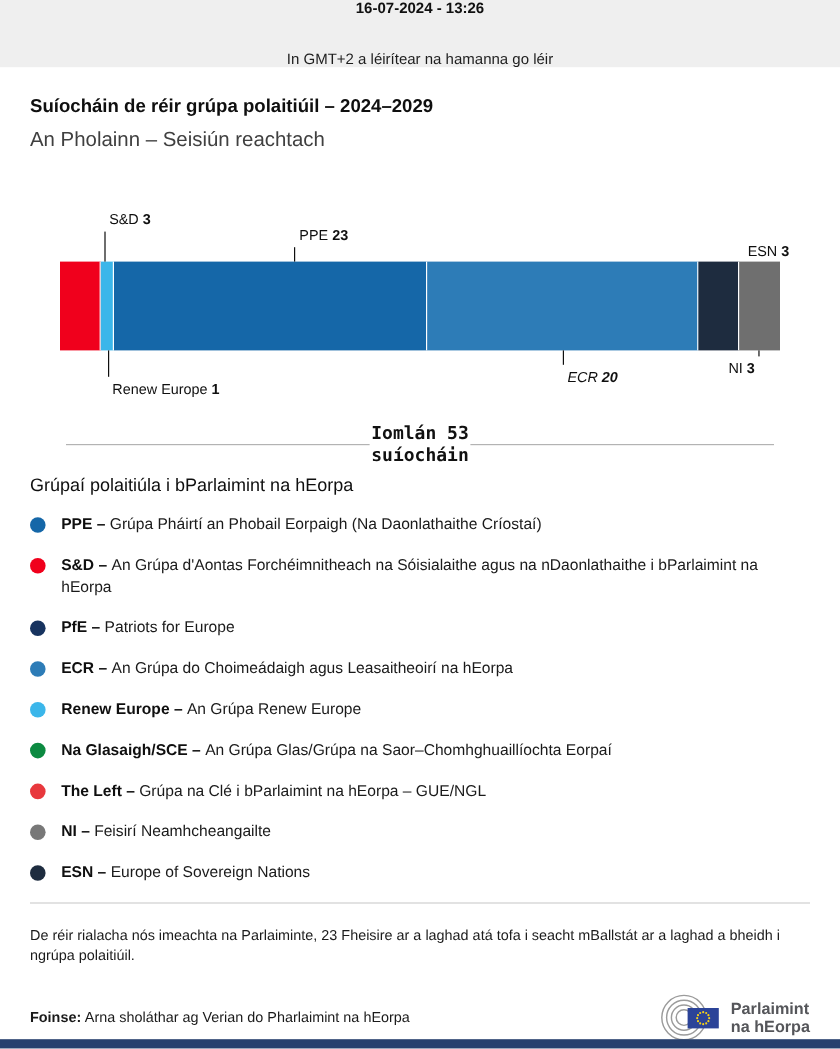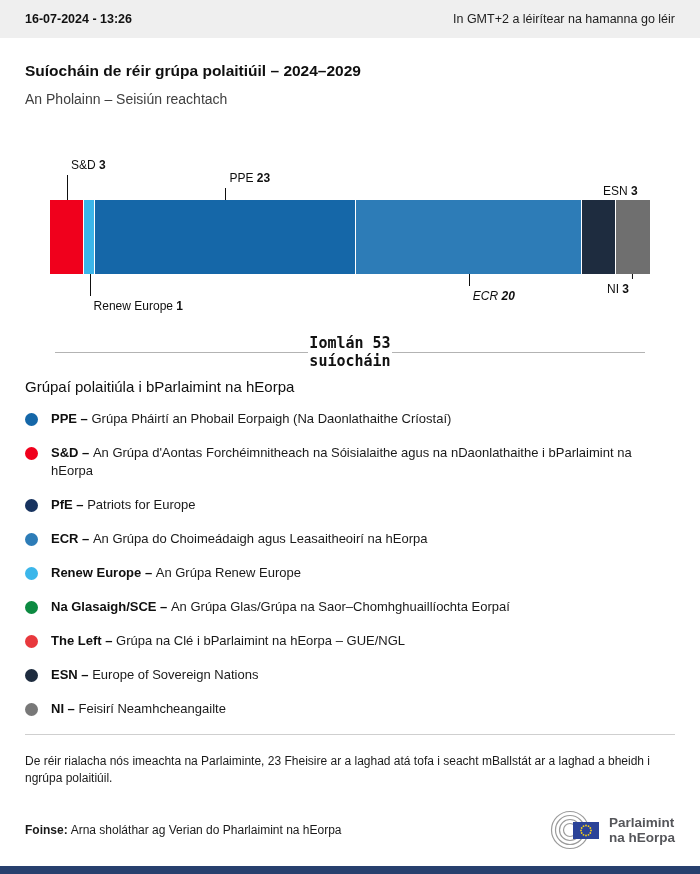--- a/index.html
+++ b/index.html
@@ -1,36 +1,36 @@
 <!DOCTYPE html>
 <html><head>
 <meta charset="utf-8">
 <style>
   * { margin: 0; padding: 0; box-sizing: border-box; }
   html, body { background: #ffffff; }
   body { font-family: "Liberation Sans", sans-serif; color: #1a1a1a; }
   .page { position: relative; width: 700px; height: 874px; background: #ffffff; overflow: hidden; }
 
-  .topbar { height: 38px; background: #efefef; display: flex; align-items: center; justify-content: space-between; padding: 0 25px; font-size: 12.5px; }
+  .topbar { height: 56px; background: #efefef; display: flex; align-items: center; justify-content: space-between; padding: 0 25px; font-size: 12.5px; flex-direction: column; }
   .topbar .ts { font-weight: bold; color: #111; }
   .topbar .tz { color: #1d1d1d; }
 
   .main { padding: 0 25px; }
   .title { margin-top: 24px; font-size: 15.5px; font-weight: bold; color: #0f0f0f; line-height: 18px; }
-  .subtitle { margin-top: 10px; font-size: 14px; font-weight: normal; color: #404040; line-height: 18px; }
+  .subtitle { margin-top: 10px; font-size: 17px; font-weight: normal; color: #404040; line-height: 18px; }
 
   .chart { margin: 50px 25px 0 25px; }
   .zone { position: relative; }
   .zone.top { height: 42px; }
   .zone.bottom { height: 44px; }
   .bar { display: flex; height: 74px; width: 100%; }
   .bar > div:not(:last-child) { border-right: 1px solid #ffffff; }
 
   .seg-label { position: absolute; display: flex; flex-direction: column; align-items: flex-start; font-size: 12px; line-height: 14px; color: #0f0f0f; white-space: nowrap; }
-  .seg-label.top { bottom: 0; }
+  .seg-label.top { bottom: 0; margin-left: 20px; }
   .seg-label .leader { display: block; width: 1px; background: #0f0f0f; }
   .seg-label.top .leader { flex: 1 1 auto; }
   .seg-label .lt { padding: 0 0 3px 4px; }
   .seg-label.bottom .lt { padding: 3px 0 0 4px; }
   .seg-label.right { transform: translateX(-100%); align-items: flex-end; }
   .seg-label.right .lt { padding-left: 0; padding-right: 4px; text-align: right; }
 
   .total-row { display: flex; align-items: center; gap: 1px; margin-top: 16px; padding: 0 30px; }
   .total-row .hline { flex: 1 1 auto; height: 1px; background: #b3b3b3; }
   .total-text { display: flex; flex-direction: column; align-items: flex-start; font-family: "DejaVu Sans Mono", monospace; font-weight: bold; font-size: 15px; line-height: 18px; color: #111; }
@@ -140,26 +140,26 @@
         </div>
         <div class="legend-item">
           <span class="dot" style="background: rgb(12, 138, 65);"></span>
           <span class="legend-text"><b>Na Glasaigh/SCE – </b>An Grúpa Glas/Grúpa na Saor–Chomhghuaillíochta Eorpaí</span>
         </div>
         <div class="legend-item">
           <span class="dot" style="background: rgb(232, 56, 61);"></span>
           <span class="legend-text"><b>The Left – </b>Grúpa na Clé i bParlaimint na hEorpa – GUE/NGL</span>
         </div>
         <div class="legend-item">
+          <span class="dot" style="background: rgb(120, 120, 120);"></span>
+          <span class="legend-text"><b>NI – </b>Feisirí Neamhcheangailte</span>
+        </div>
+        <div class="legend-item">
           <span class="dot" style="background: rgb(30, 44, 63);"></span>
           <span class="legend-text"><b>ESN – </b>Europe of Sovereign Nations</span>
-        </div>
-        <div class="legend-item">
-          <span class="dot" style="background: rgb(120, 120, 120);"></span>
-          <span class="legend-text"><b>NI – </b>Feisirí Neamhcheangailte</span>
         </div>
       </div>
 
     <hr class="divider">
 
     <p class="footnote">De réir rialacha nós imeachta na Parlaiminte, 23 Fheisire ar a laghad atá tofa i seacht mBallstát ar a laghad a bheidh i ngrúpa polaitiúil.</p>
 
     <div class="source-row">
       <p class="source">
         <b>Foinse:</b><span>Arna sholáthar ag Verian do Pharlaimint na hEorpa</span>

